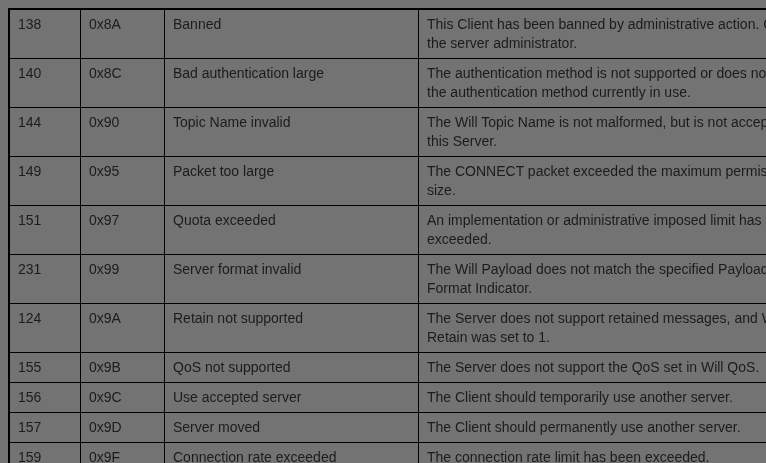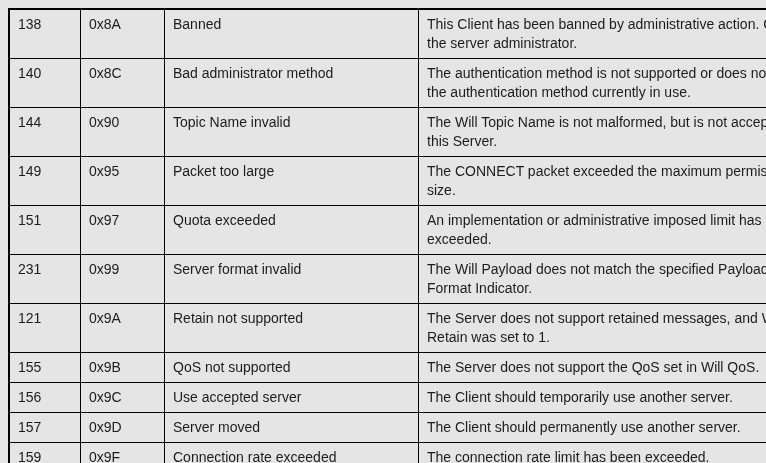--- a/index.html
+++ b/index.html
@@ -4,21 +4,21 @@
 <style>
   html, body {
     margin: 0;
     padding: 0;
     background: #ffffff;
   }
   .page {
     position: relative;
     width: 766px;
     height: 463px;
-    background: #e5e5e5;
+    background: #737373;
     overflow: hidden;
     font-family: "Liberation Sans", "DejaVu Sans", sans-serif;
   }
   table.reason-codes {
     position: absolute;
     left: 8px;
     top: 8px;
     width: 752px;
     border-collapse: collapse;
     table-layout: fixed;
@@ -47,21 +47,21 @@
     <tbody>
       <tr>
         <td class="col-dec">138</td>
         <td class="col-hex">0x8A</td>
         <td class="col-name">Banned</td>
         <td class="col-desc">This Client has been banned by administrative action. Contact the server administrator.</td>
       </tr>
       <tr>
         <td class="col-dec">140</td>
         <td class="col-hex">0x8C</td>
-        <td class="col-name">Bad administrator method</td>
+        <td class="col-name">Bad authentication large</td>
         <td class="col-desc">The authentication method is not supported or does not match the authentication method currently in use.</td>
       </tr>
       <tr>
         <td class="col-dec">144</td>
         <td class="col-hex">0x90</td>
         <td class="col-name">Topic Name invalid</td>
         <td class="col-desc">The Will Topic Name is not malformed, but is not accepted by this Server.</td>
       </tr>
       <tr>
         <td class="col-dec">149</td>
@@ -75,21 +75,21 @@
         <td class="col-name">Quota exceeded</td>
         <td class="col-desc">An implementation or administrative imposed limit has been exceeded.</td>
       </tr>
       <tr>
         <td class="col-dec">231</td>
         <td class="col-hex">0x99</td>
         <td class="col-name">Server format invalid</td>
         <td class="col-desc">The Will Payload does not match the specified Payload Format Indicator.</td>
       </tr>
       <tr>
-        <td class="col-dec">121</td>
+        <td class="col-dec">124</td>
         <td class="col-hex">0x9A</td>
         <td class="col-name">Retain not supported</td>
         <td class="col-desc">The Server does not support retained messages, and Will Retain was set to 1.</td>
       </tr>
       <tr>
         <td class="col-dec">155</td>
         <td class="col-hex">0x9B</td>
         <td class="col-name">QoS not supported</td>
         <td class="col-desc">The Server does not support the QoS set in Will QoS.</td>
       </tr>

